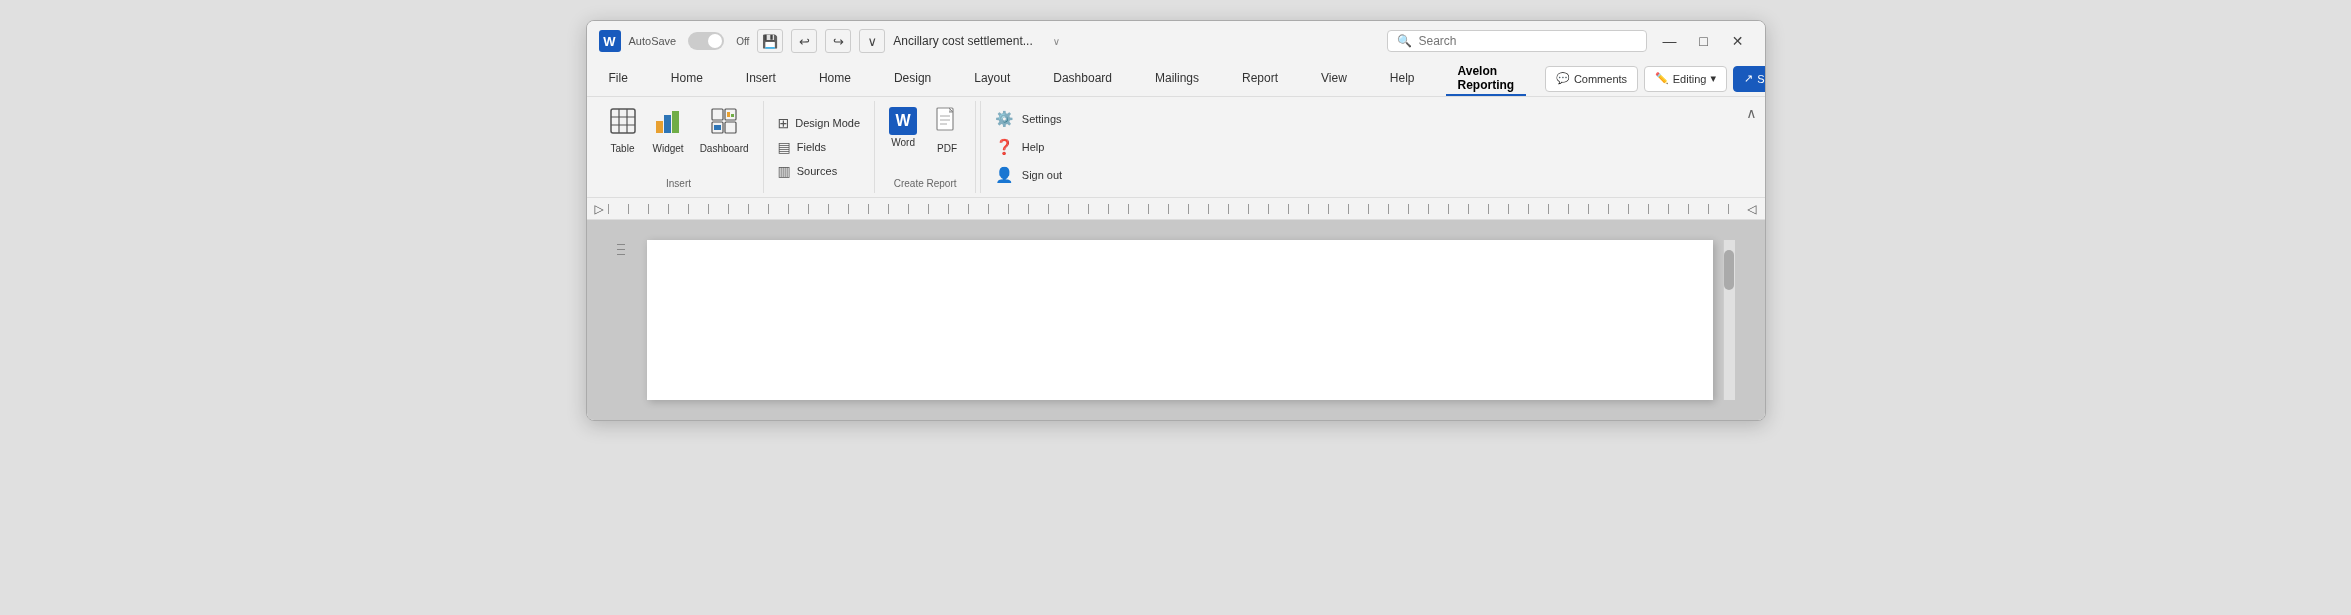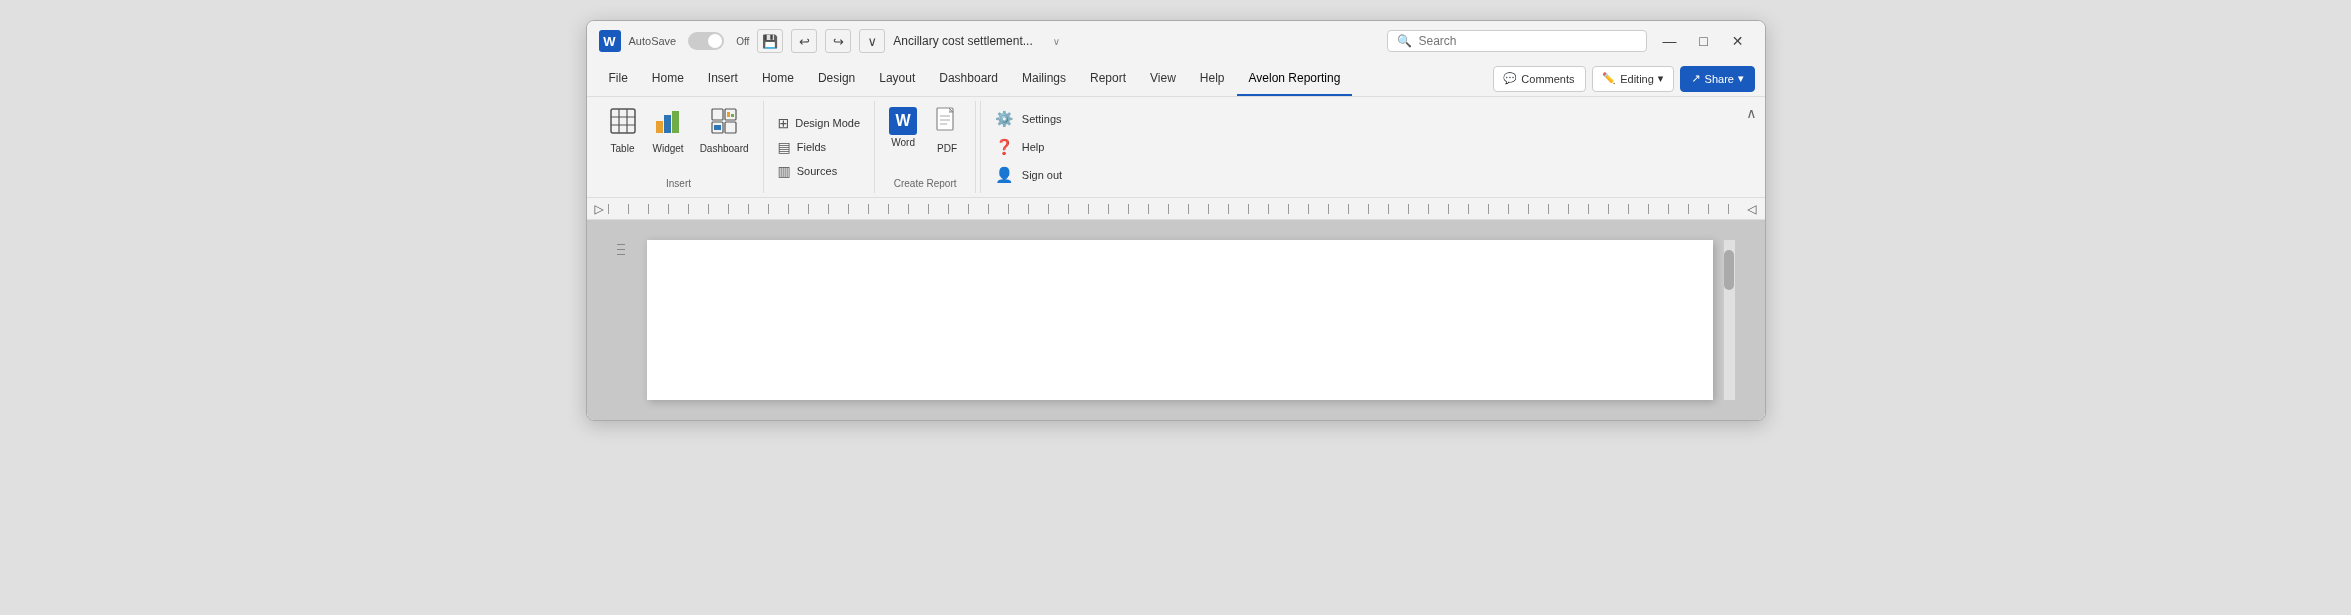--- a/index.html
+++ b/index.html
@@ -134,38 +134,39 @@
     .ribbon {
       background: #f3f3f3;
       border-bottom: 1px solid #ddd;
     }
     .ribbon-tabs {
       display: flex;
       align-items: center;
       padding: 0 10px;
       height: 36px;
       border-bottom: 1px solid #ddd;
+      gap: 19px;
     }
     .ribbon-tab {
       padding: 6px 12px;
       font-size: 12px;
       color: #333;
       cursor: pointer;
       border-bottom: 2px solid transparent;
       height: 100%;
       display: flex;
       align-items: center;
     }
     .ribbon-tab.active {
       color: #185abd;
       border-bottom: 2px solid #185abd;
       font-weight: 600;
     }
     .ribbon-tab.avelon {
-      font-weight: 400;
+      font-weight: 700;
       color: #000;
     }
     .ribbon-right {
       margin-left: auto;
       display: flex;
       align-items: center;
       gap: 6px;
     }
     .ribbon-btn {
       display: flex;

